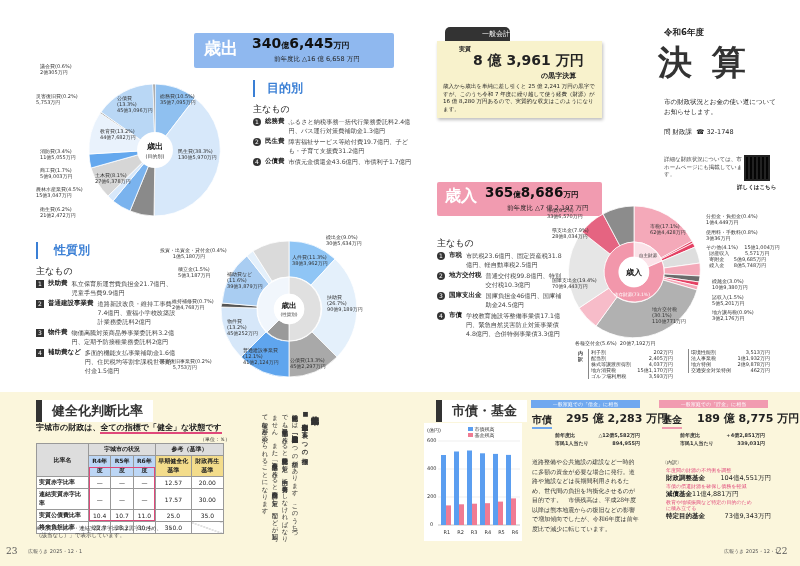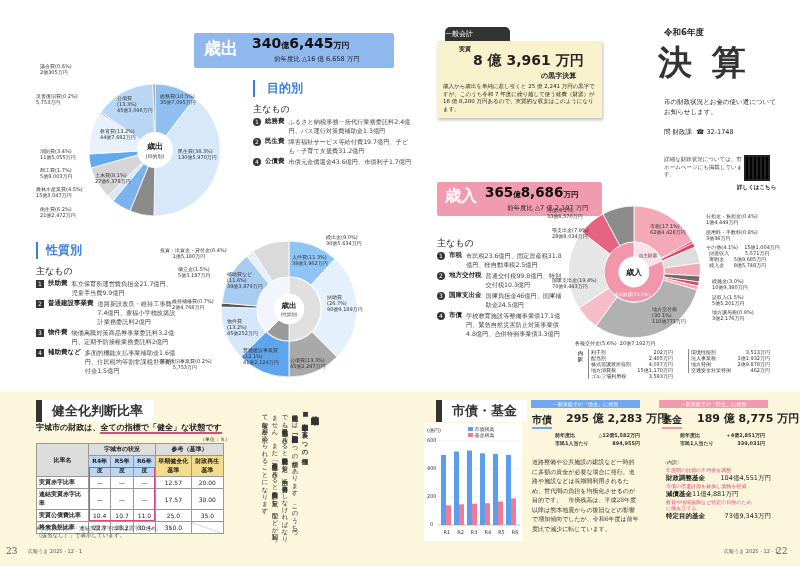--- a/index.html
+++ b/index.html
@@ -78,21 +78,21 @@
       <span class="k">民生費</span>
       <span class="v">障害福祉サービス等給付費19.7億円、子ども・子育て支援費31.2億円</span>
     </div>
   <div class="li">
       <span class="num">4</span>
       <span class="k">公債費</span>
       <span class="v">市債元金償還金43.6億円、市債利子1.7億円</span>
     </div>
 </div>
 
-<div class="abs" style="left:36px;top:242px;border-left:2px solid #3a7fd5;padding-left:8px;font-size:12px;color:#3a7fd5;font-weight:bold">性質別</div>
+<div class="abs" style="left:36px;top:242px;border-left:2px solid #3a7fd5;padding-left:16px;font-size:12px;color:#3a7fd5;font-weight:bold">性質別</div>
 <div class="abs serif" style="left:36px;top:265px;font-size:9px">主なもの</div>
 <div class="abs" style="left:36px;top:279px;width:140px">
   <div class="li">
       <span class="num sq">1</span>
       <span class="k">扶助費</span>
       <span class="v">私立保育所運営費負担金21.7億円、児童手当費9.9億円</span>
     </div>
   <div class="li">
       <span class="num sq">2</span>
       <span class="k">普通建設事業費</span>
@@ -201,21 +201,21 @@
 <div class="abs" style="left:36px;top:525px;width:140px;font-size:5.5px;line-height:7px;color:#444">※実質赤字比率・連結実質赤字比率は黒字のため、「－（該当なし）」で表示しています。</div>
 <div class="abs serif" style="left:6px;top:546px;font-size:9px;color:#555">23</div>
 <div class="abs" style="left:28px;top:548px;font-size:5px;color:#555">広報うき 2025・12・1</div>
 
 <div class="abs serif" style="left:260px;top:410px;height:130px;writing-mode:vertical-rl;font-size:6.3px;line-height:10px;color:#333">
   <span style="font-weight:bold;font-size:8px">健全化判断比率</span><br>
   <span style="font-weight:bold">■ 健全化判断比率を表す4つの指標</span><br>
   <span>健全化判断比率には、「実質赤字比率」「連結実質赤字比率」「実質公債費比率」「将来負担比率」の4つの指標があります。このうち一つでも「早期健全化基準」を超えると財政健全化計画を策定し、自主的に改善努力をしなければなりません。また、「財政再生基準」を超えると財政再生計画を策定し、国などが関与して確実な再生が求められることになります。</span>
 </div>
 
-<div class="abs" style="left:445px;top:27px;width:65px;height:14px;background:#333;color:#fff;font-size:7px;text-align:left;line-height:14px;border-radius:5px 5px 0 0">一般会計</div>
+<div class="abs" style="left:445px;top:27px;width:65px;height:14px;background:#333;color:#fff;font-size:7px;text-align:right;line-height:14px;border-radius:5px 5px 0 0">一般会計</div>
 <div class="abs" style="left:437px;top:41px;width:165px;height:77px;background:#f8f2cc;box-shadow:1px 2px 3px rgba(0,0,0,0.25)">
   <span class="abs" style="left:22px;top:4px;font-size:6px;font-weight:bold">実質</span>
   <span class="abs" style="left:36px;top:11px;font-size:14px;font-weight:bold;white-space:nowrap">8 億 3,961 万円</span>
   <span class="abs" style="left:104px;top:30px;font-size:7px;font-weight:bold">の黒字決算</span>
   <span class="abs" style="left:6px;top:42px;width:155px;font-size:5.5px;line-height:7.5px">歳入から歳出を単純に差し引くと 25 億 2,241 万円の黒字ですが、このうち令和 7 年度に繰り越して使う経費（財源）が 16 億 8,280 万円あるので、実質的な収支はこのようになります。</span>
 </div>
 
 <div class="abs" style="left:664px;top:27px;font-size:8.5px;font-weight:bold">令和6年度</div>
 <div class="abs serif" style="left:658px;top:40px;font-size:34px;font-weight:bold;color:#333;letter-spacing:4px">決 算</div>
 <div class="abs serif" style="left:664px;top:97px;width:115px;font-size:6.5px;line-height:10px">市の財政状況とお金の使い道についてお知らせします。</div>

